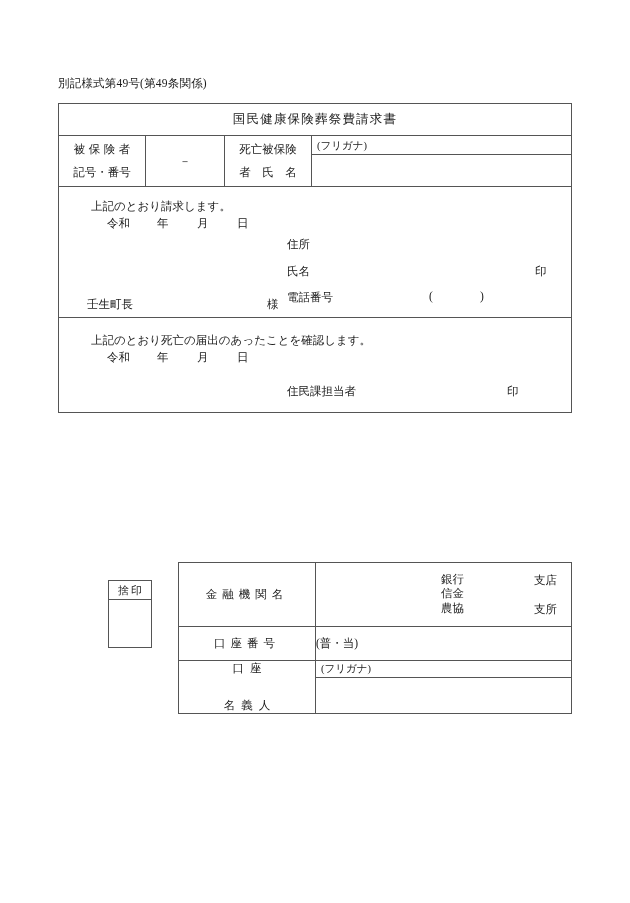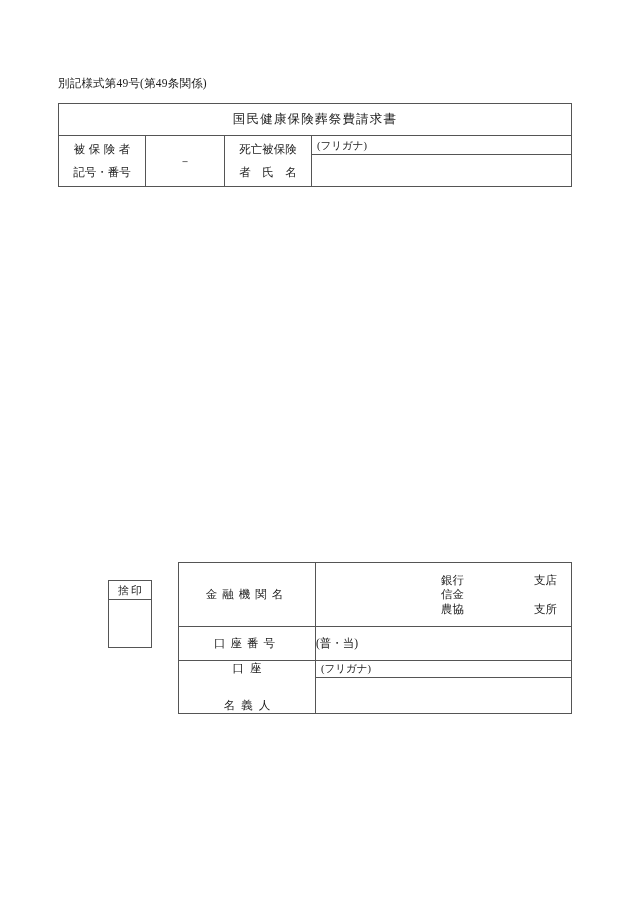--- a/index.html
+++ b/index.html
@@ -222,21 +222,21 @@
     left: 0; right: 0; top: 50%;
     transform: translateY(-50%);
     padding: 0 14px 0 0;
   }
   .bt-line {
     display: flex;
     justify-content: space-between;
     line-height: 1.28;
     font-size: 11.5px;
   }
-  .bt-left { padding-left: 125px; }
+  .bt-left { padding-left: 125px; font-family: Liberation Mono, monospace; }
   .bt-right { }
   .bt-right.empty { visibility: hidden; }
 
   .acct-type {
     padding-left: 12px;
     font-size: 11.5px;
   }
 
   .nested-furi {
     width: 100%;
@@ -296,21 +296,55 @@
           <tr>
             <td class="name-row"></td>
           </tr>
         </tbody>
             </table>
       </td>
     </tr>
 
 
 
-
+    <tr>
+      <td colspan="5" class="decl-cell">
+        <span class="abs" style="left:32px; top:12px;">上記のとおり請求します。</span>
+
+        <span class="abs" style="left:48px; top:29px;">令和</span>
+        <span class="abs" style="left:98px; top:29px;">年</span>
+        <span class="abs" style="left:138px; top:29px;">月</span>
+        <span class="abs" style="left:178px; top:29px;">日</span>
+
+        <span class="abs" style="left:228px; top:50px;">住所</span>
+        <span class="abs" style="left:228px; top:77px;">氏名</span>
+        <span class="abs" style="left:476px; top:77px;">印</span>
+
+        <span class="abs" style="left:228px; top:103px;">電話番号</span>
+        <span class="abs" style="left:370px; top:103px;">(</span>
+        <span class="abs" style="left:421px; top:103px;">)</span>
+
+        <span class="abs" style="left:28px; top:110px;">壬生町長</span>
+        <span class="abs" style="left:208px; top:110px;">様</span>
+      </td>
+    </tr>
+
+    <tr>
+      <td colspan="5" class="conf-cell">
+        <span class="abs" style="left:32px; top:15px;">上記のとおり死亡の届出のあったことを確認します。</span>
+
+        <span class="abs" style="left:48px; top:32px;">令和</span>
+        <span class="abs" style="left:98px; top:32px;">年</span>
+        <span class="abs" style="left:138px; top:32px;">月</span>
+        <span class="abs" style="left:178px; top:32px;">日</span>
+
+        <span class="abs" style="left:228px; top:66px;">住民課担当者</span>
+        <span class="abs" style="left:448px; top:66px;">印</span>
+      </td>
+    </tr>
   </tbody>
     </table>
 
   <div class="stamp-box">
     <div class="stamp-head">捨印</div>
   </div>
 
   <table class="bank-table">
     <colgroup>
       <col style="width:137px">

